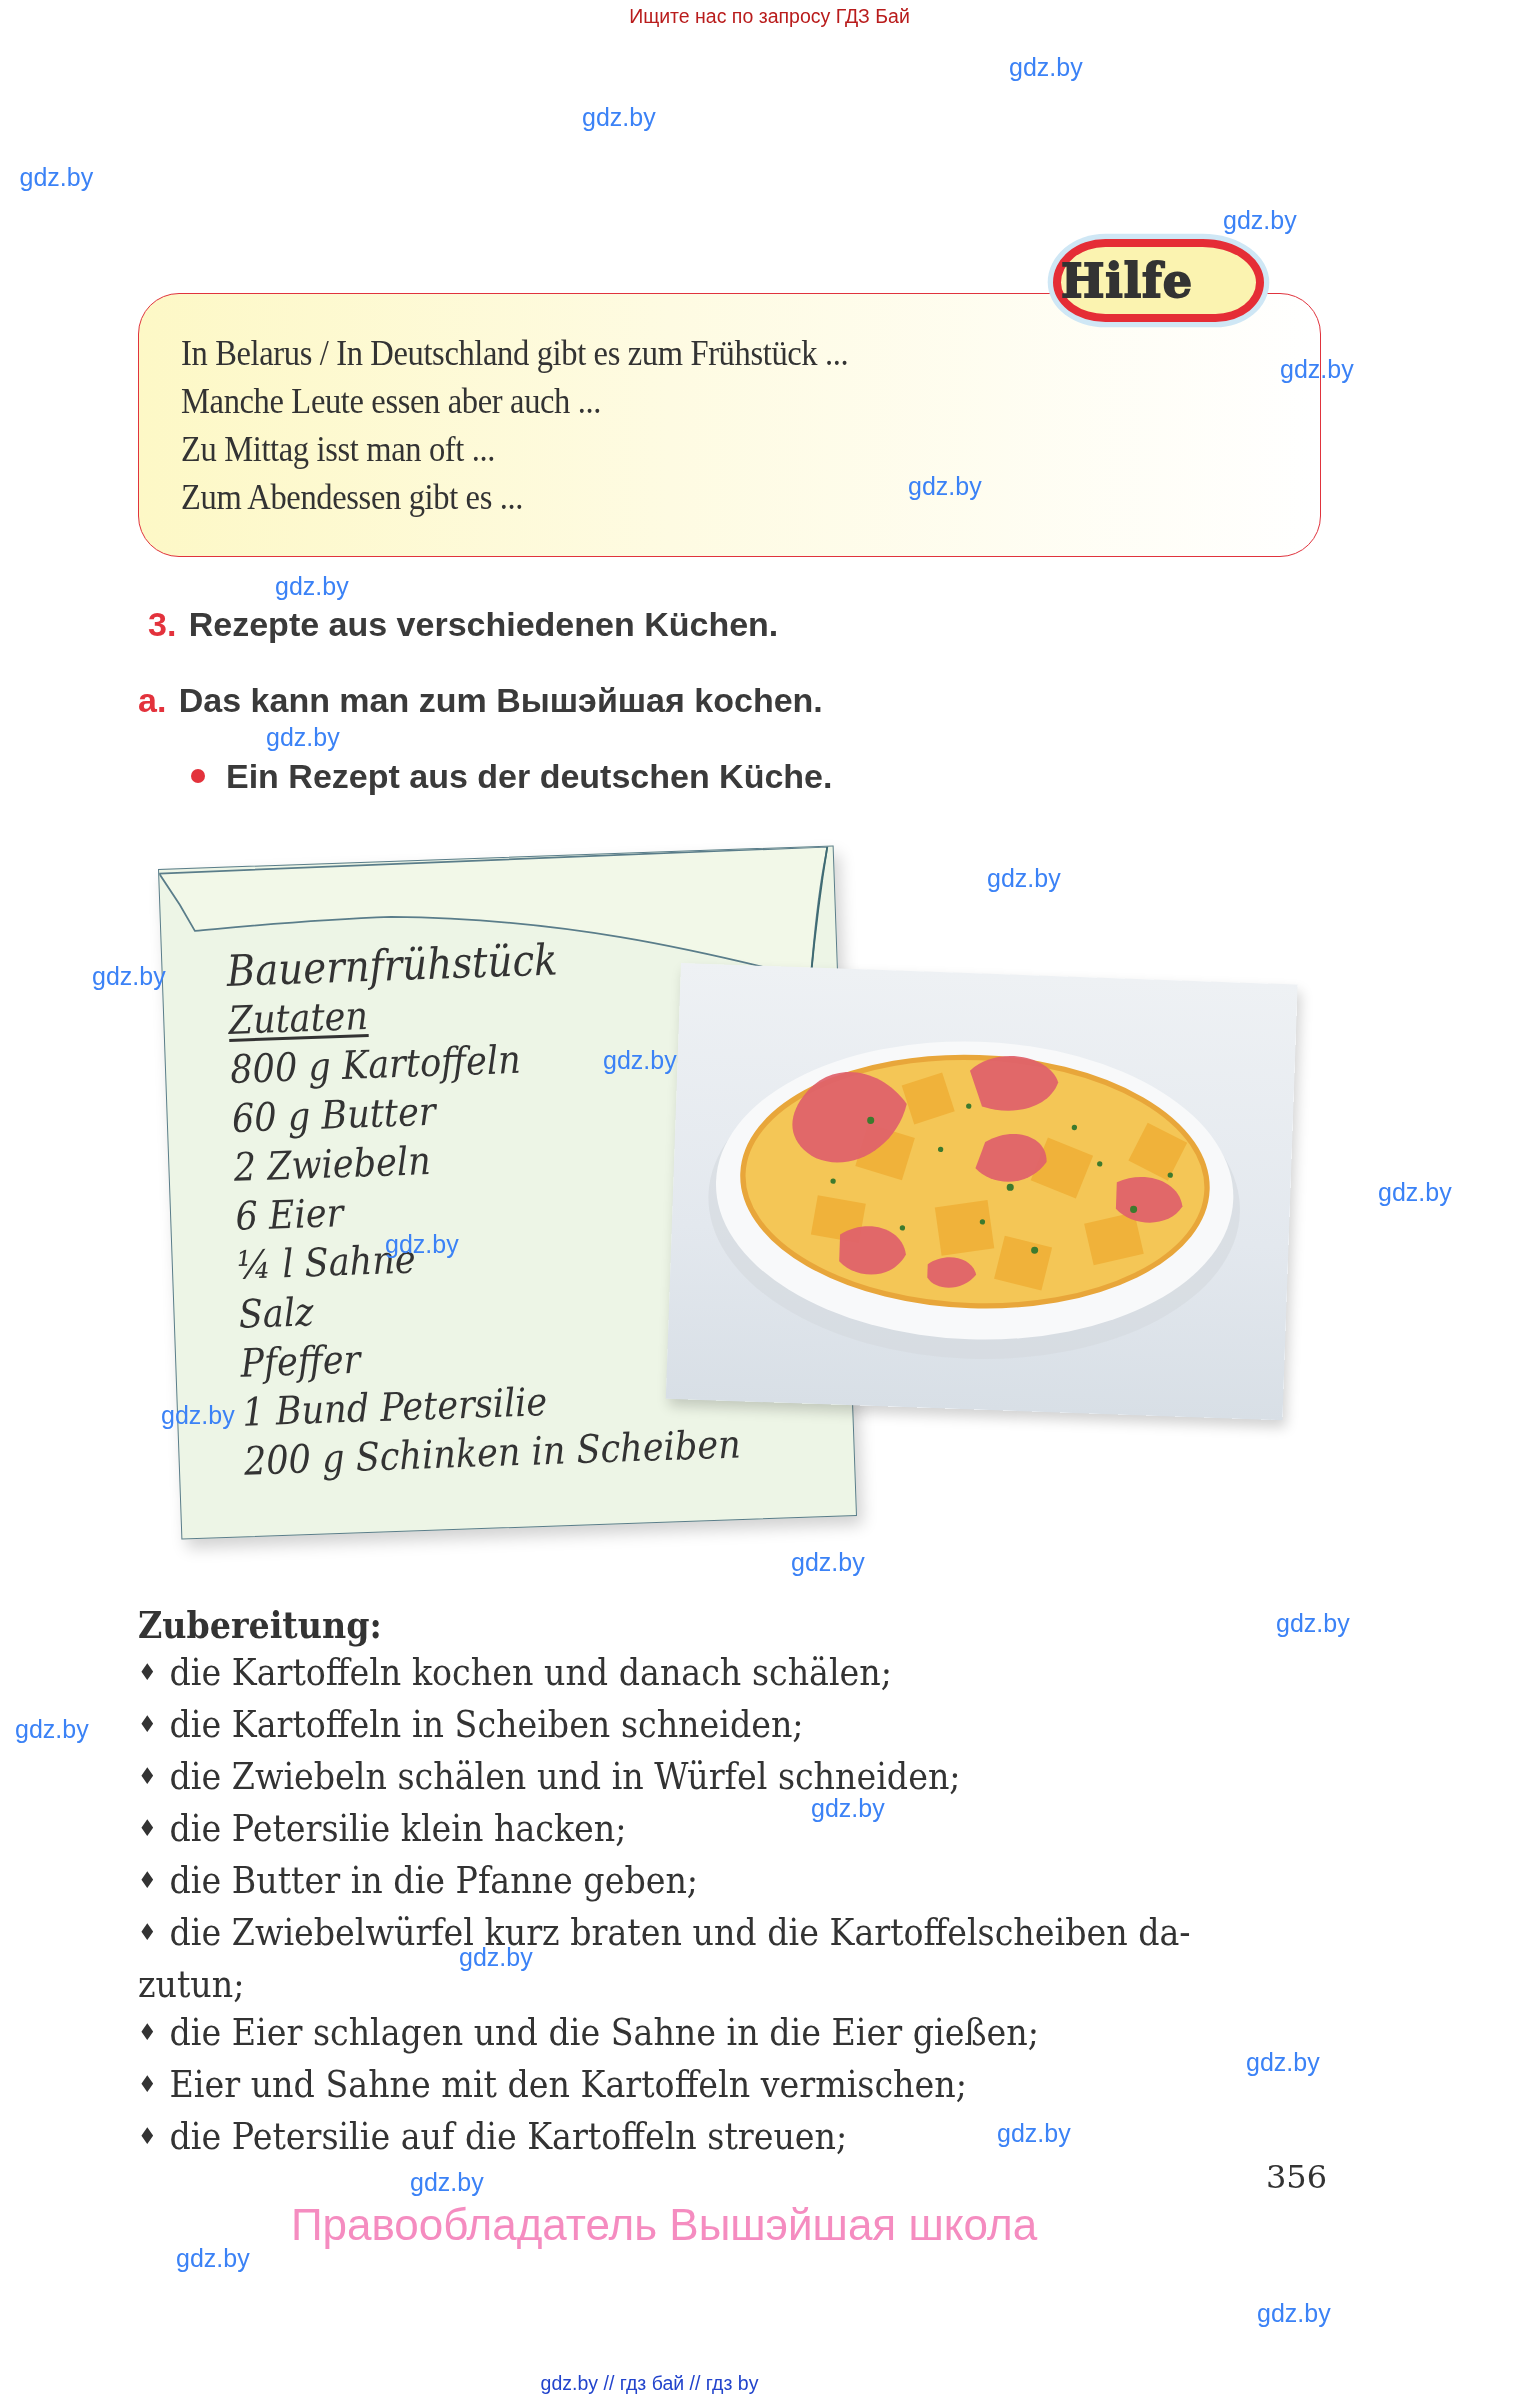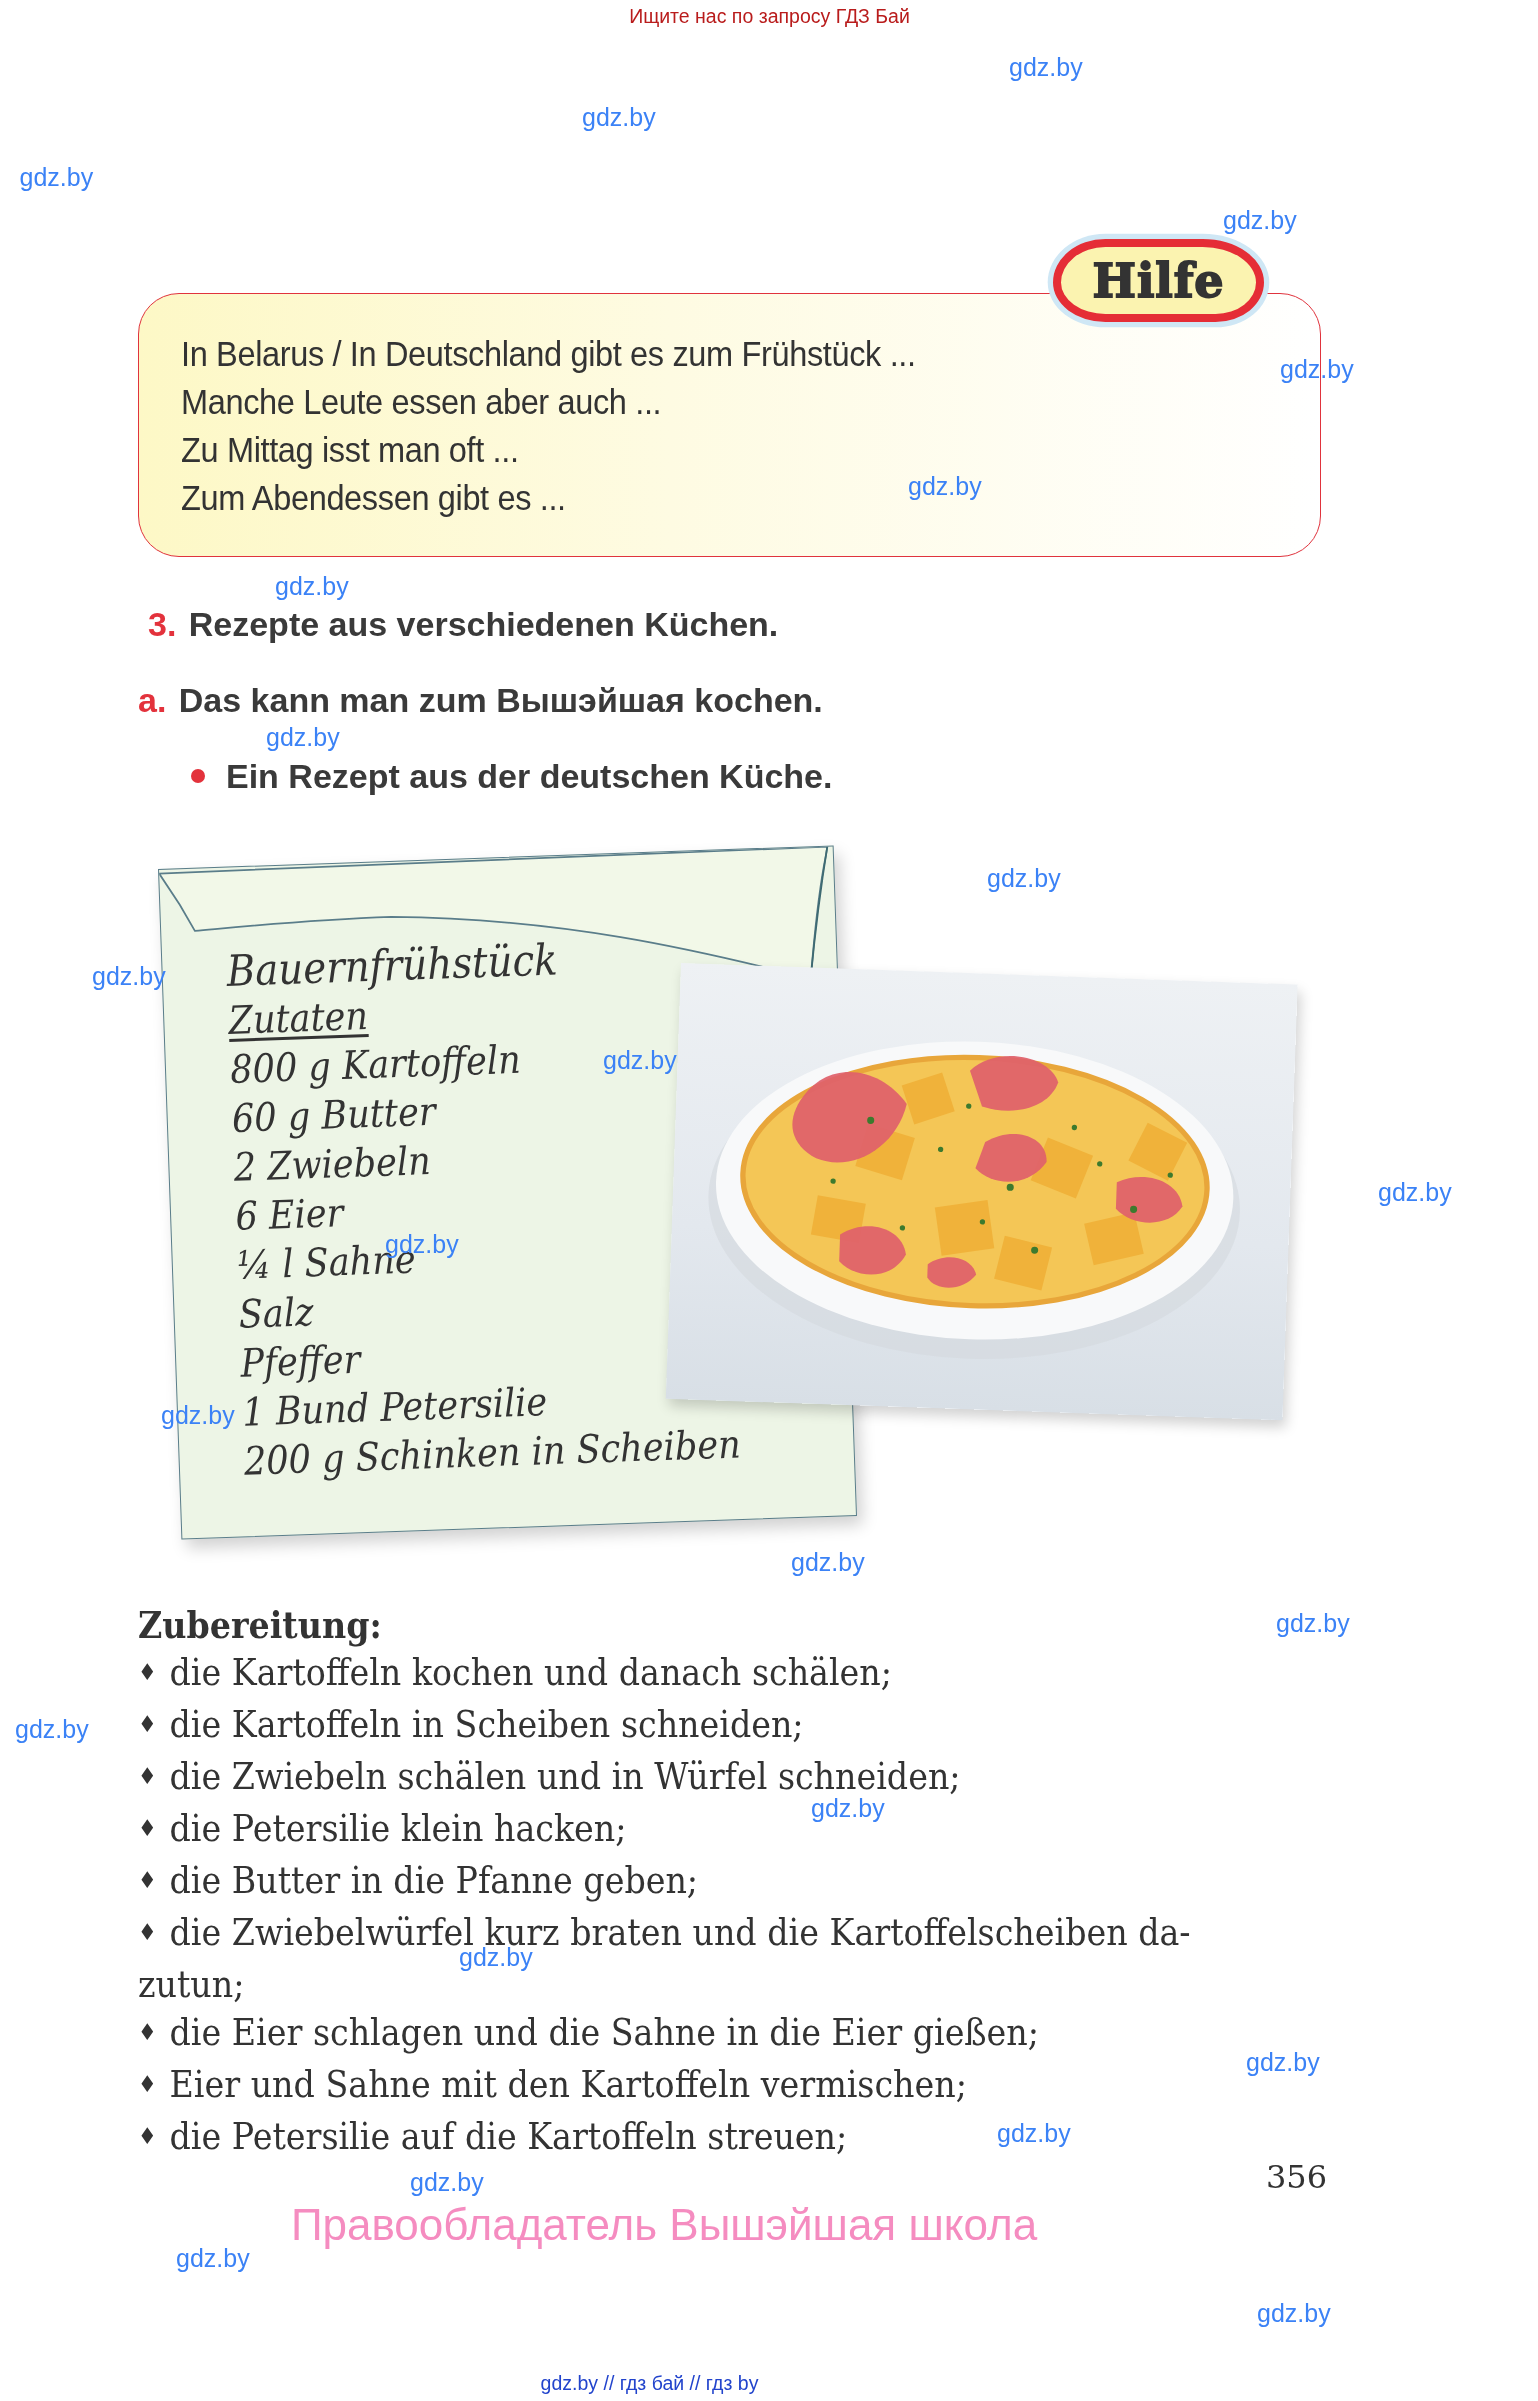--- a/index.html
+++ b/index.html
@@ -21,33 +21,33 @@
   }
 
   
   .hilfe-box {
     left: 138px; top: 293px; width: 1183px; height: 264px;
     border: 1.8px solid #e0333d; border-radius: 41px;
     background: linear-gradient(90deg, #fdf8c6 0%, #fefbe2 45%, #ffffff 100%);
     box-sizing: border-box;
   }
   .hilfe-lines {
-    left: 181px; top: 330px; font-family: Liberation Sans, sans-serif;
+    left: 181px; top: 330px; font-family: Liberation Serif, serif;
     font-size: 35px; line-height: 48px; color: #333;
     letter-spacing: -0.4px;
   }
   .hilfe-lines div { white-space: nowrap; transform: scaleX(0.93); transform-origin: left; }
   .hilfe-badge {
     left: 1053px; top: 239px; width: 211px; height: 83px;
     background: #fbf3b0;
     border: 8px solid #e52d36;
     border-radius: 53px 62px 49px 53px / 44px 44px 40px 40px;
     box-shadow: 0 0 0 5.3px #cfe7f5;
     box-sizing: border-box;
-    display: flex; align-items: center; justify-content: center;
+    display: flex; align-items: center; justify-content: flex-start;
     z-index: 5;
   }
   .hilfe-badge span {
     font-family: "DejaVu Serif", serif; font-weight: 900; font-size: 46px;
     color: #333; letter-spacing: 0.9px;
     -webkit-text-stroke: 1.8px #333;
   }
 
   
   .heading {

